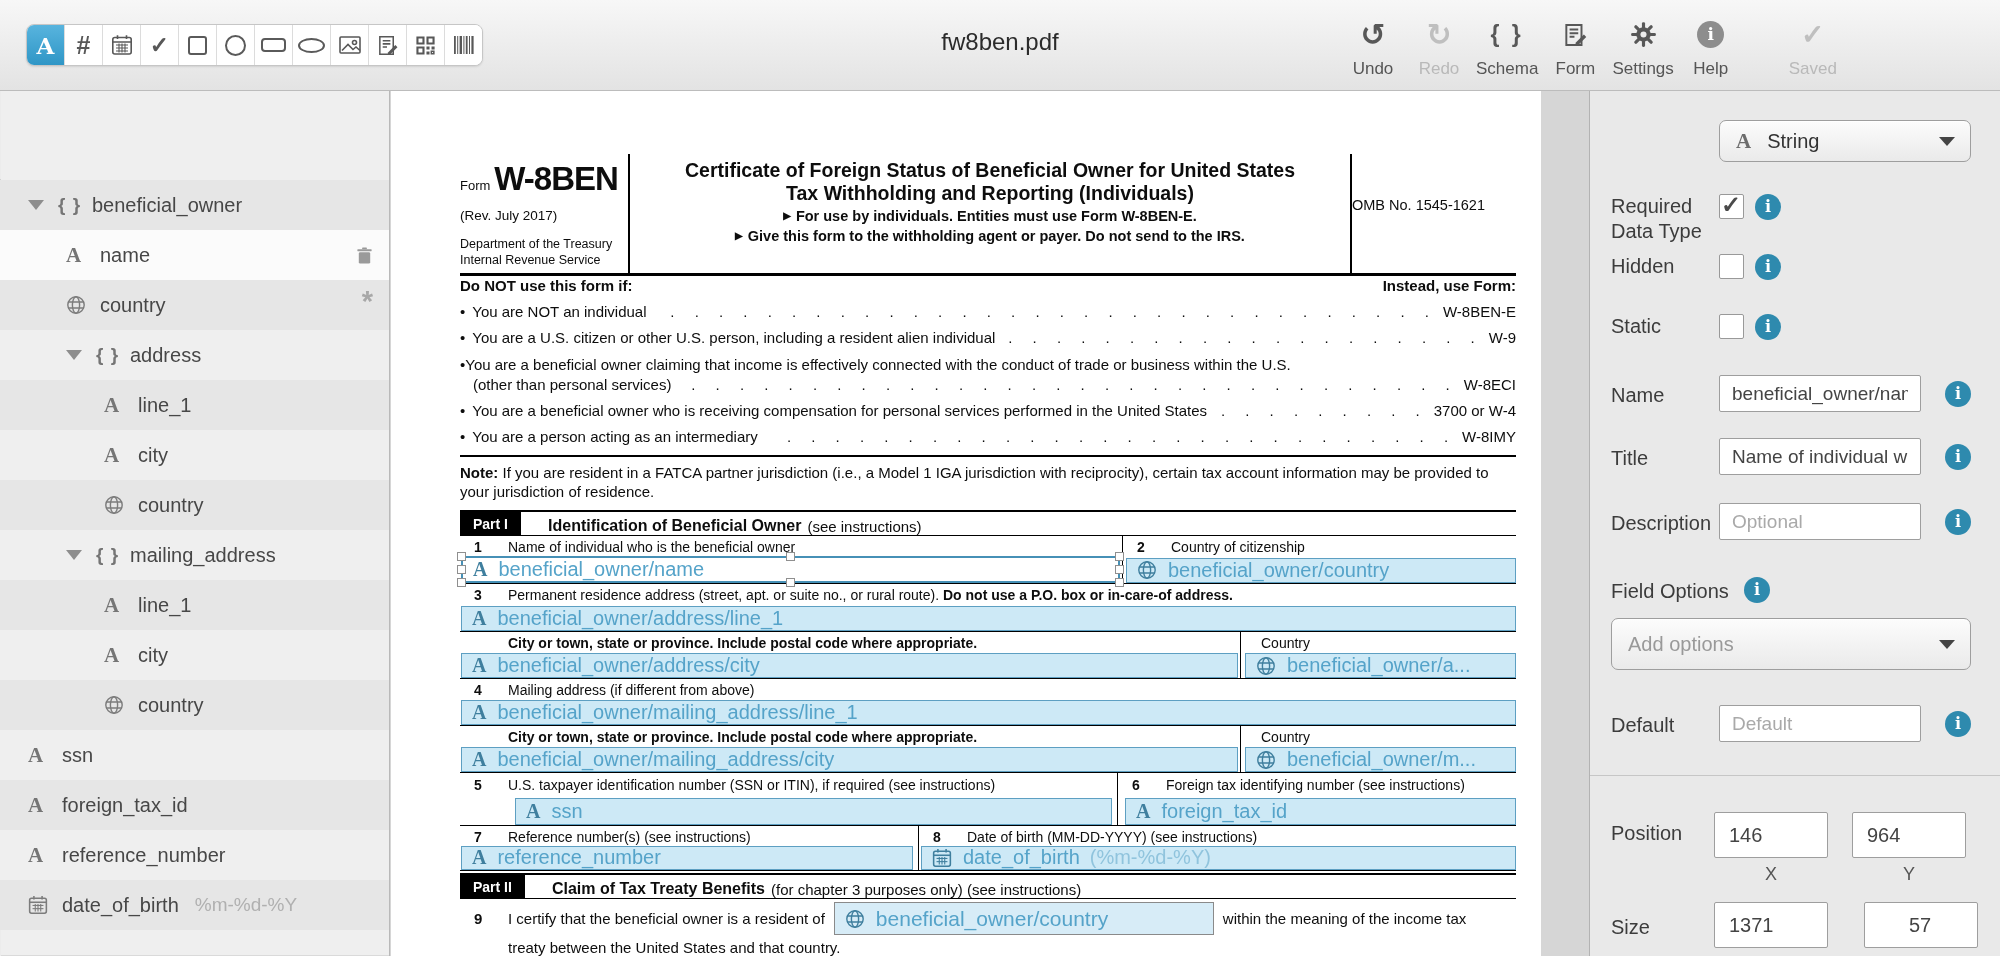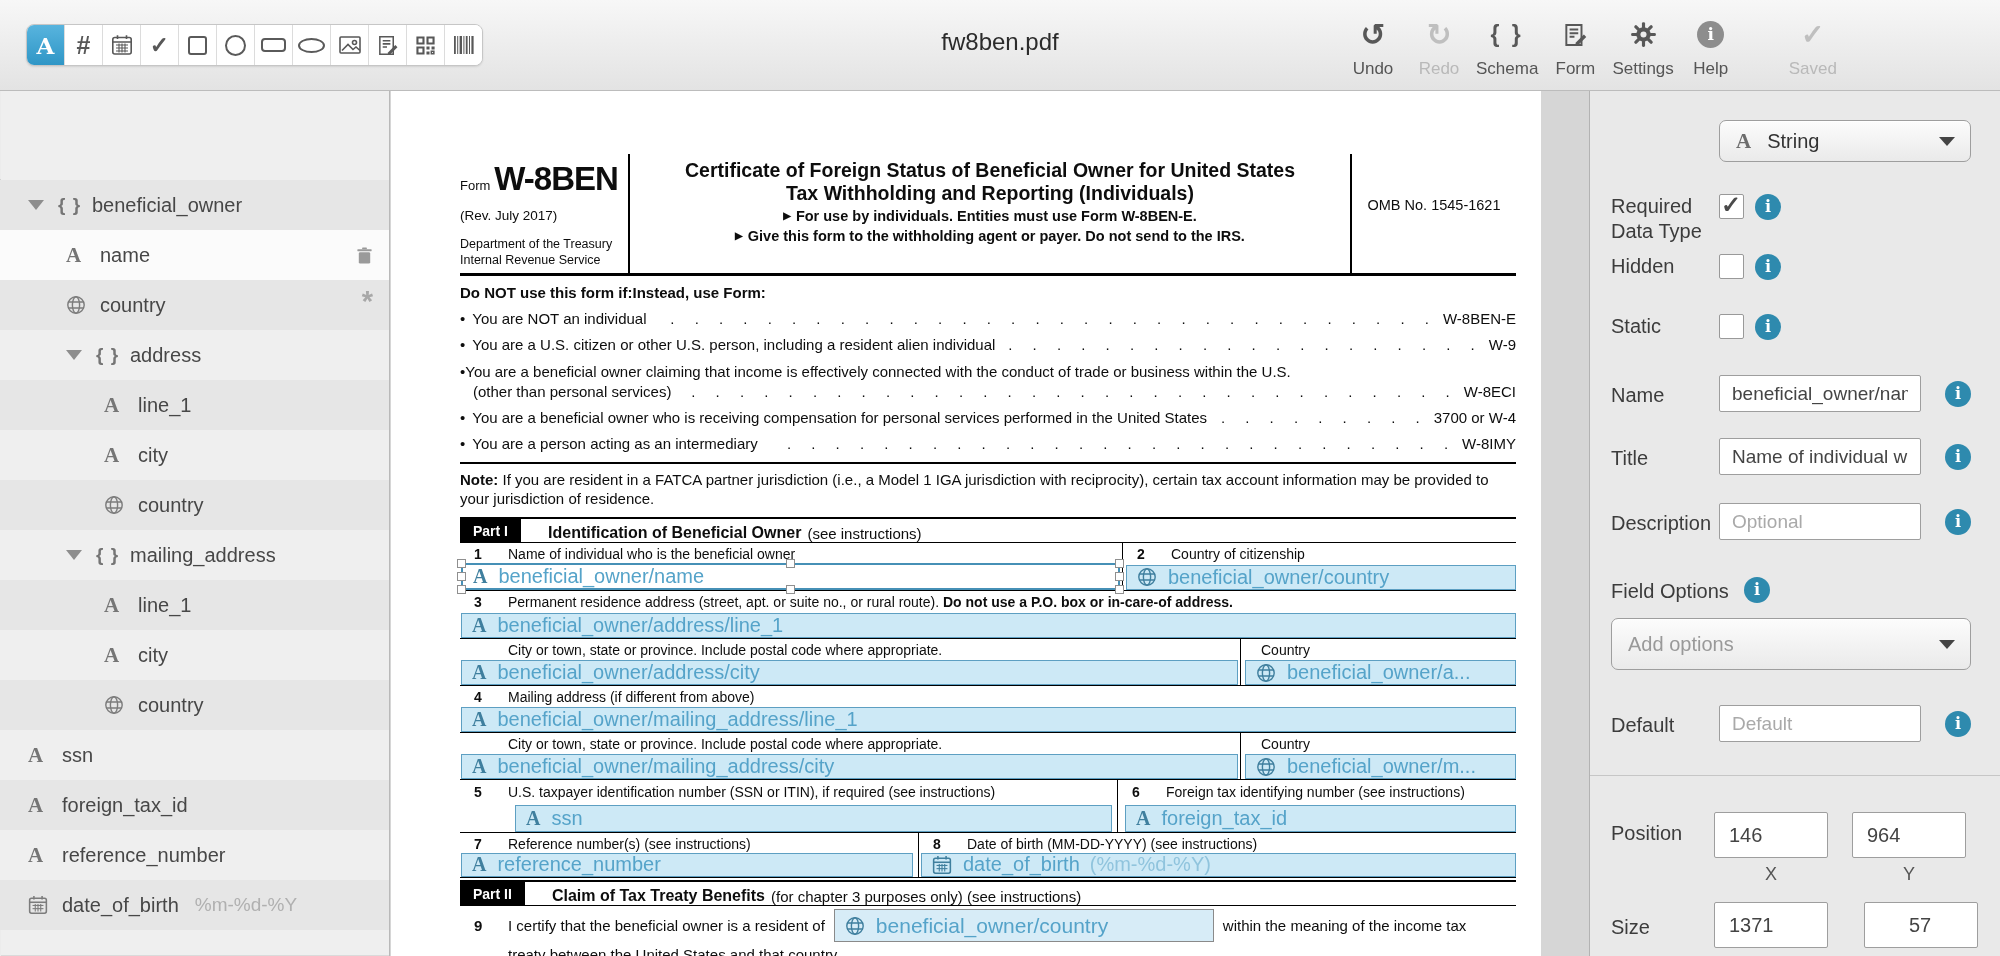--- a/index.html
+++ b/index.html
@@ -71,23 +71,23 @@
   .fh-form{font-size:13px;margin-right:4px;}
   .fh-num{font-size:33px;font-weight:bold;letter-spacing:-1px;line-height:1;}
   .fh-rev{font-size:13.5px;margin-top:13px;}
   .fh-dept{font-size:12.5px;margin-top:14px;line-height:1.25;}
   .fh2{flex:1;text-align:center;padding-top:5px;}
   .fh-title{font-size:19.5px;font-weight:bold;line-height:1.16;max-width:620px;margin:0 auto;}
   .harrow{font-size:14.5px;font-weight:bold;margin-top:4px;}
   .harrow:first-of-type{margin-top:7px;}
   .tri{font-size:10px;margin-right:5px;vertical-align:2px;}
   .it{font-style:italic;}
-  .fh3{width:166px;border-left:2.5px solid #000;box-sizing:border-box;text-align:center;padding-top:43px;font-size:14.5px;}
-
-  .dn-head{display:flex;justify-content:flex-start;font-weight:bold;margin-top:7px;line-height:20px;}
+  .fh3{width:166px;border-left:2.5px solid #000;box-sizing:border-box;padding-top:43px;font-size:14.5px;}
+
+  .dn-head{display:flex;justify-content:space-between;font-weight:bold;line-height:20px;}
   .dn-item{display:flex;margin-top:6px;line-height:20px;}
   .dn-item .bullet{margin-right:7px;}
   .lead{flex:1;overflow:hidden;position:relative;margin:0 6px 0 10px;min-width:16px;}
   .lead::after{content:". . . . . . . . . . . . . . . . . . . . . . . . . . . . . . . . . . . . . . . . . . . . . . . . . . . . . . . . . . . .";
       letter-spacing:8px;white-space:nowrap;position:absolute;right:0;bottom:0;}
   .dn-code{white-space:nowrap;}
   .dn-wrap{margin-top:7px;line-height:20px;}
   .dn-wrap .l1{display:flex;}
   .dn-wrap .l2{display:flex;padding-left:13px;}
   .hrule{border:none;border-top:2.5px solid #000;margin:8px 0 0;}
@@ -97,21 +97,21 @@
   .pbox{background:#000;color:#fff;font-weight:bold;font-size:14px;padding:0 13px;display:flex;align-items:center;}
   .ptitle{font-weight:bold;font-size:16px;margin-left:27px;display:flex;align-items:flex-end;}
   .psub{font-weight:normal;font-size:15px;margin-left:6px;}
 
   .frow{display:flex;border-bottom:1.5px solid #000;box-sizing:border-box;}
   .fcell{box-sizing:border-box;display:flex;flex-direction:column;}
   .grow{flex:1;}
   .brd{border-right:1.5px solid #000;}
   .flbl{font-size:14px;padding-top:3px;height:18px;white-space:nowrap;overflow:hidden;}
   .fno{display:inline-block;width:48px;padding-left:14px;box-sizing:border-box;font-weight:bold;}
-  .indent{padding-left:48px;}
+  .indent{padding-left:48px;font-weight:bold;}
   .cindent{padding-left:20px;}
 
   .ov{height:27px;background:#cde9f6;border:1px solid #5d9fc2;display:flex;align-items:center;
       font-size:20px;color:#55a3c9;padding:0 10px;position:relative;box-sizing:border-box;cursor:pointer;
       white-space:nowrap;overflow:hidden;}
   .ov .ovic{margin-right:11px;display:flex;align-items:center;color:#3f7f9e;flex:none;}
   .ov .ovA{font-family:"Liberation Serif","DejaVu Serif",serif;font-weight:bold;font-size:20px;color:#3f7f9e;}
   .ov.sel{background:rgba(255,255,255,.55);border:2px solid #4690b6;overflow:visible;}
   .ovhint{color:#90c4dd;margin-left:10px;}
   .hd{position:absolute;width:9px;height:9px;background:#fefefe;border:1px solid #8f8f8f;box-sizing:border-box;}

